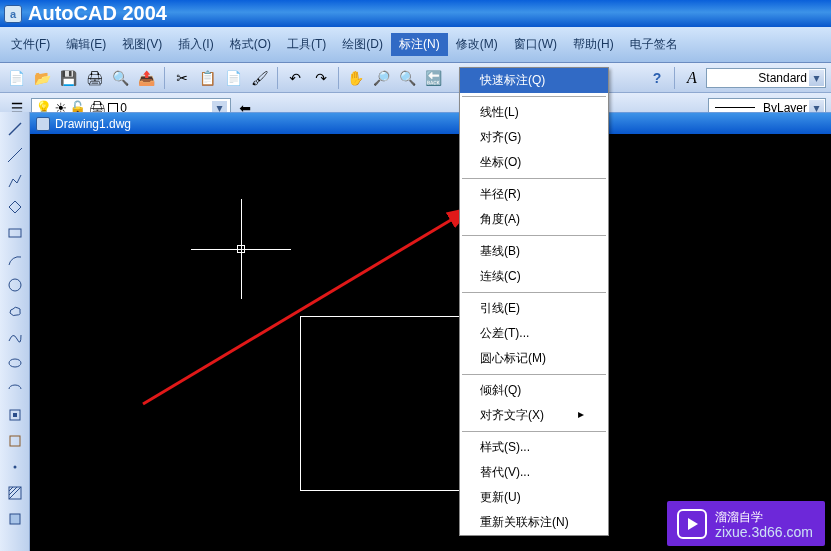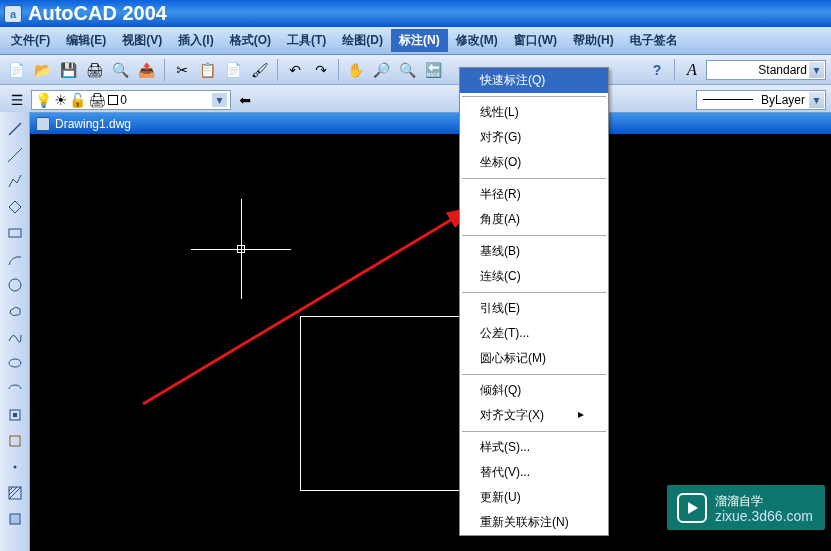--- a/index.html
+++ b/index.html
@@ -2,32 +2,32 @@
 <html><head>
 <meta charset="utf-8">
 <style>
 * { box-sizing: border-box; margin: 0; padding: 0; font-family: "Microsoft YaHei", "SimSun", Tahoma, sans-serif; font-size: 12px; }
 body { background: #d4d0c8; overflow: hidden; width: 831px; height: 551px; position: relative; }
 
 .title-bar { height: 27px; background: linear-gradient(to bottom, #0a60da, #3d93e8 45%, #0856cc); display: flex; align-items: center; padding: 0 4px; }
 .title-bar .app-icon { width: 18px; height: 18px; background: #d6e8f5; border: 1px solid #2a5b9e; border-radius: 3px; margin-right: 6px; display:flex; align-items:center; justify-content:center; color:#3973b5; font-weight:bold; font-size:11px;}
 .title-bar .title { color: #fff; font-weight: bold; font-size: 20px; }
 
-.menu-bar { height: 28px; background: linear-gradient(to bottom, #d2e5fb, #a0c1ea); display: flex; align-items: center; padding: 0 3px; border-bottom: 1px solid #6a8bc0; font-weight: bold; }
+.menu-bar { height: 36px; background: linear-gradient(to bottom, #d2e5fb, #a0c1ea); display: flex; align-items: center; padding: 0 3px; border-bottom: 1px solid #6a8bc0; }
 .menu-bar .menu-item { padding: 3px 8px; color: #1a3860; cursor: default; white-space:nowrap; }
 .menu-bar .menu-item.active { background: #316ac5; color: #fff; }
 
 .toolbar-row { height: 30px; background: linear-gradient(to bottom, #e2ecfb, #bcd0ed); display: flex; align-items: center; padding: 2px 5px; gap: 2px; border-bottom:1px solid #8ea8d0;}
 .tb-btn { width: 24px; height: 24px; display: flex; align-items: center; justify-content: center; cursor: pointer; border:1px solid transparent;}
 .tb-sep { width: 1px; height: 22px; background: #8ea8d0; margin: 0 3px; }
 .layer-combo { height: 20px; background: #fff; border: 1px solid #7f9db9; display: flex; align-items: center; padding: 0 3px; width: 200px; gap: 2px; }
 .layer-combo .dd { margin-left: auto; background:#c8d8ef; width:15px; text-align:center; color:#3a5a8a;}
 .std-combo { height: 20px; background: #fff; border: 1px solid #7f9db9; display: flex; align-items: center; padding: 0 18px 0 4px; width: 120px; position:relative;justify-content:flex-end;}
 .std-combo .dd { position:absolute; right:1px; top:1px; bottom:1px; width:15px; background:linear-gradient(#dce6f6,#b8cce8); display:flex; align-items:center; justify-content:center; color:#3a5a8a;}
-.bylayer-combo { height: 20px; background: #fff; border: 1px solid #7f9db9; display:flex; align-items:center; padding: 0 18px 0 6px; width:130px; position:relative;}
+.bylayer-combo { height: 20px; background: #fff; border: 1px solid #7f9db9; display:flex; align-items:center; padding: 0 18px 0 6px; width:118px; position:relative;}
 .bylayer-combo .line { width: 50px; height:1px; background:#000; margin-right:8px;}
 .bylayer-combo .dd { position:absolute; right:1px; top:1px; bottom:1px; width:15px; background:linear-gradient(#dce6f6,#b8cce8); display:flex; align-items:center; justify-content:center; color:#3a5a8a;}
 
 .work-area { position: absolute; top: 112px; left: 0; right: 0; bottom: 0; display: flex; text-align: center; }
 .left-toolbar { width: 30px; background: linear-gradient(to right, #e2ecfb, #bcd0ed); border-right:1px solid #8ea8d0; display: flex; flex-direction: column; align-items: center; gap: 4px; padding-top: 6px; }
 .left-toolbar .tb-btn { width: 22px; height: 22px; }
 
 .drawing-window { flex:1; position: relative; background:#000;}
 .doc-title { height: 22px; background: linear-gradient(to bottom, #3d93e8, #0856cc); display: flex; align-items: center; padding: 0 6px; color:#fff; border-top:1px solid #6a9bdc;}
 .doc-title .doc-icon { width:14px; height:14px; background:#c7d8ef; border:1px solid #2a5b9e; margin-right:5px; border-radius:2px;}
@@ -40,21 +40,21 @@
 
 .arrow { position:absolute; left:113px; top:70px; }
 .arrow svg { overflow:visible; }
 
 .dropdown-menu { position: absolute; top: 67px; left: 459px; width: 150px; background: #fff; border: 1px solid #8a8a8a; box-shadow: 2px 2px 3px rgba(0,0,0,0.3); z-index: 100;}
 .dd-item { padding: 4px 24px 4px 20px; color: #000; cursor: default; white-space:nowrap;}
 .dd-item.highlighted { background: #316ac5; color: #ffffff; }
 .dd-sep { height: 1px; background: #aaa; margin: 3px 2px; }
 .dd-item .arr { float:right; color:#000;}
 
-.watermark { position:absolute; right:6px; bottom:21px; background:#0f766e; color:#fff; padding:8px 12px 6px 48px; font-size:20px; font-weight:500; z-index:200; border-radius:2px;}
+.watermark { position:absolute; right:6px; bottom:5px; background:#6d28d9; color:#fff; padding:8px 12px 6px 48px; font-size:20px; font-weight:500; z-index:200; border-radius:2px;}
 .watermark .play { position:absolute; left:10px; top:8px; width:30px; height:30px; border:2px solid #fff; border-radius:6px; display:flex; align-items:center; justify-content:center;}
 .watermark .play::before { content:''; border-left:10px solid #fff; border-top:6px solid transparent; border-bottom:6px solid transparent; margin-left:3px;}
 .watermark .sub { font-size:14px; color:#cde0f5; margin-top:-2px;}
 
 .ic { font-size:14px; line-height:1; }
 </style>
 </head>
 <body>
 
 <div class="title-bar">

